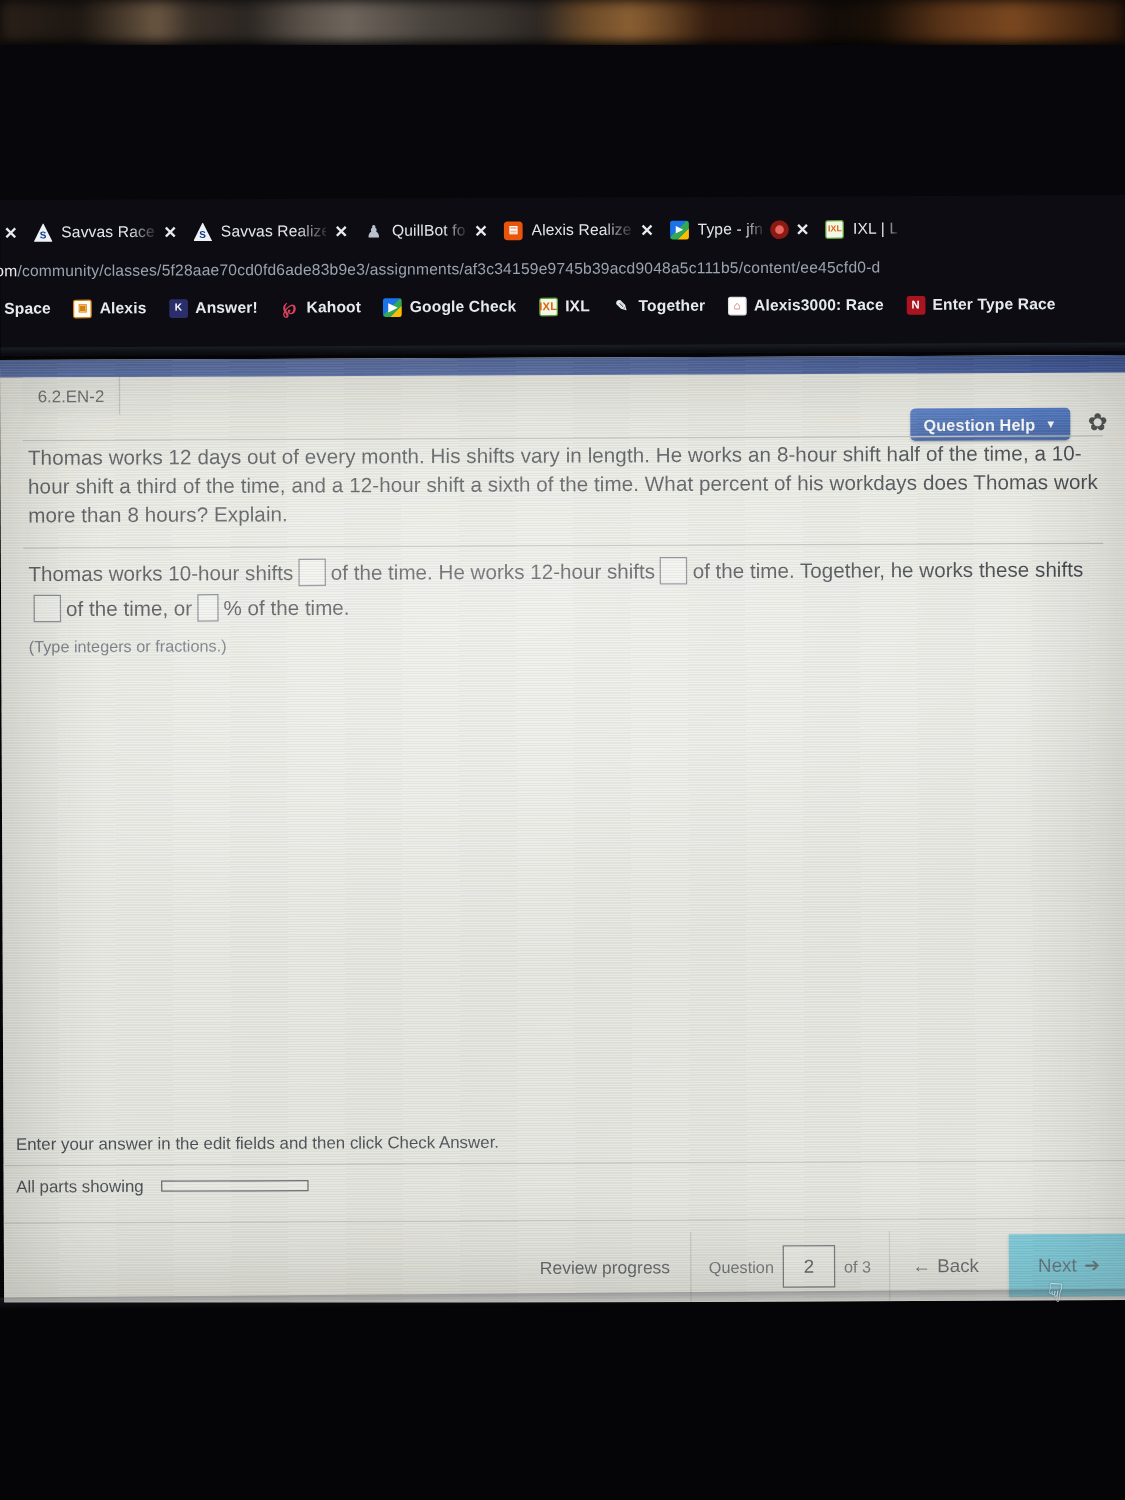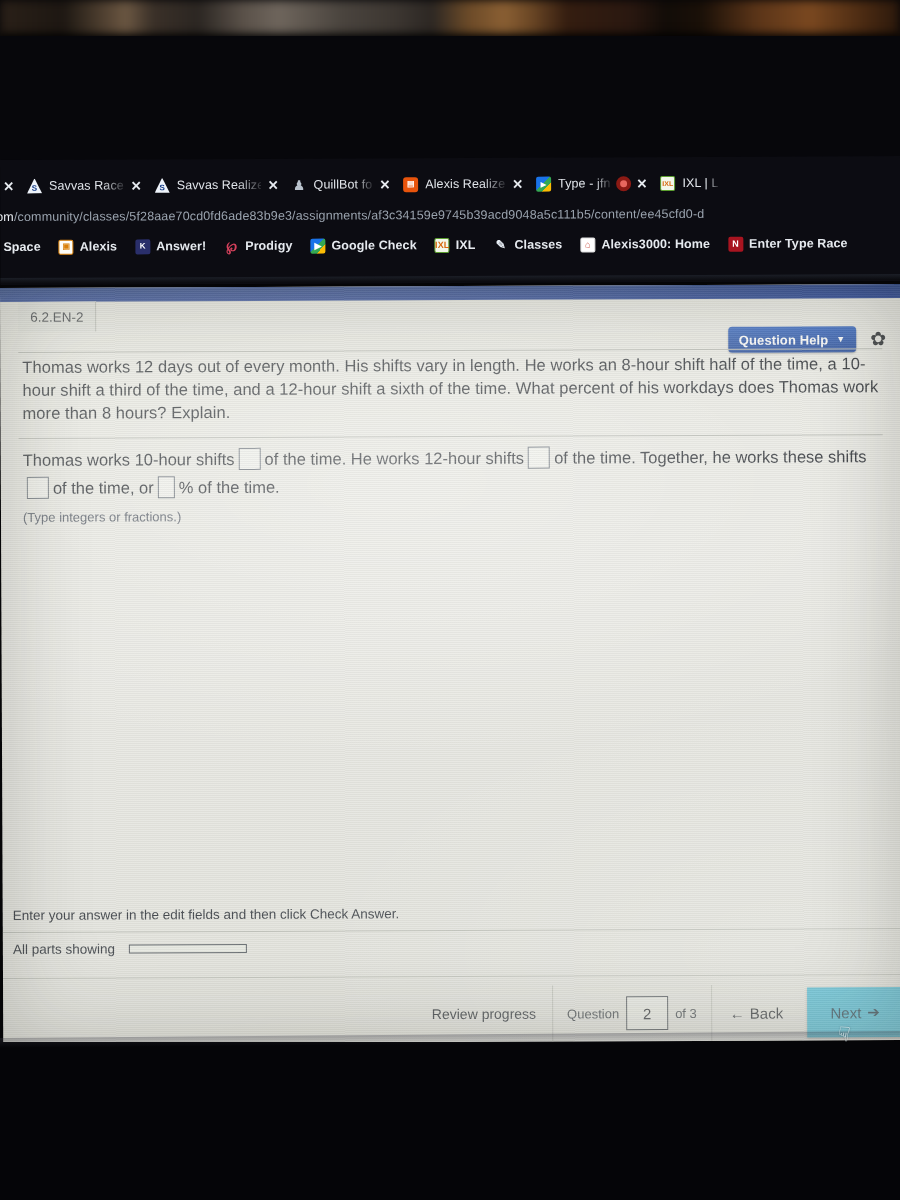--- a/index.html
+++ b/index.html
@@ -321,37 +321,37 @@
       <div class="bm">
         <span class="bmico bm-classes">▣</span>
         <span>Alexis</span>
       </div>
       <div class="bm">
         <span class="bmico bm-kahoot">K</span>
         <span>Answer!</span>
       </div>
       <div class="bm">
         <span class="bmico bm-prodigy">℘</span>
-        <span>Prodigy</span>
+        <span>Kahoot</span>
       </div>
       <div class="bm">
         <span class="bmico fav-meet">▶</span>
         <span>Google Check</span>
       </div>
       <div class="bm">
         <span class="bmico fav-ixl">IXL</span>
         <span>IXL</span>
       </div>
       <div class="bm">
         <span class="bmico bm-quill">✎</span>
-        <span>Classes</span>
+        <span>Together</span>
       </div>
       <div class="bm">
         <span class="bmico bm-alexis">⌂</span>
-        <span>Alexis3000: Home</span>
+        <span>Alexis3000: Race</span>
       </div>
       <div class="bm">
         <span class="bmico bm-nitro">N</span>
         <span>Enter Type Race</span>
       </div>
     </div>
 
     <div class="chrome-edge"></div>
   </div>
 

